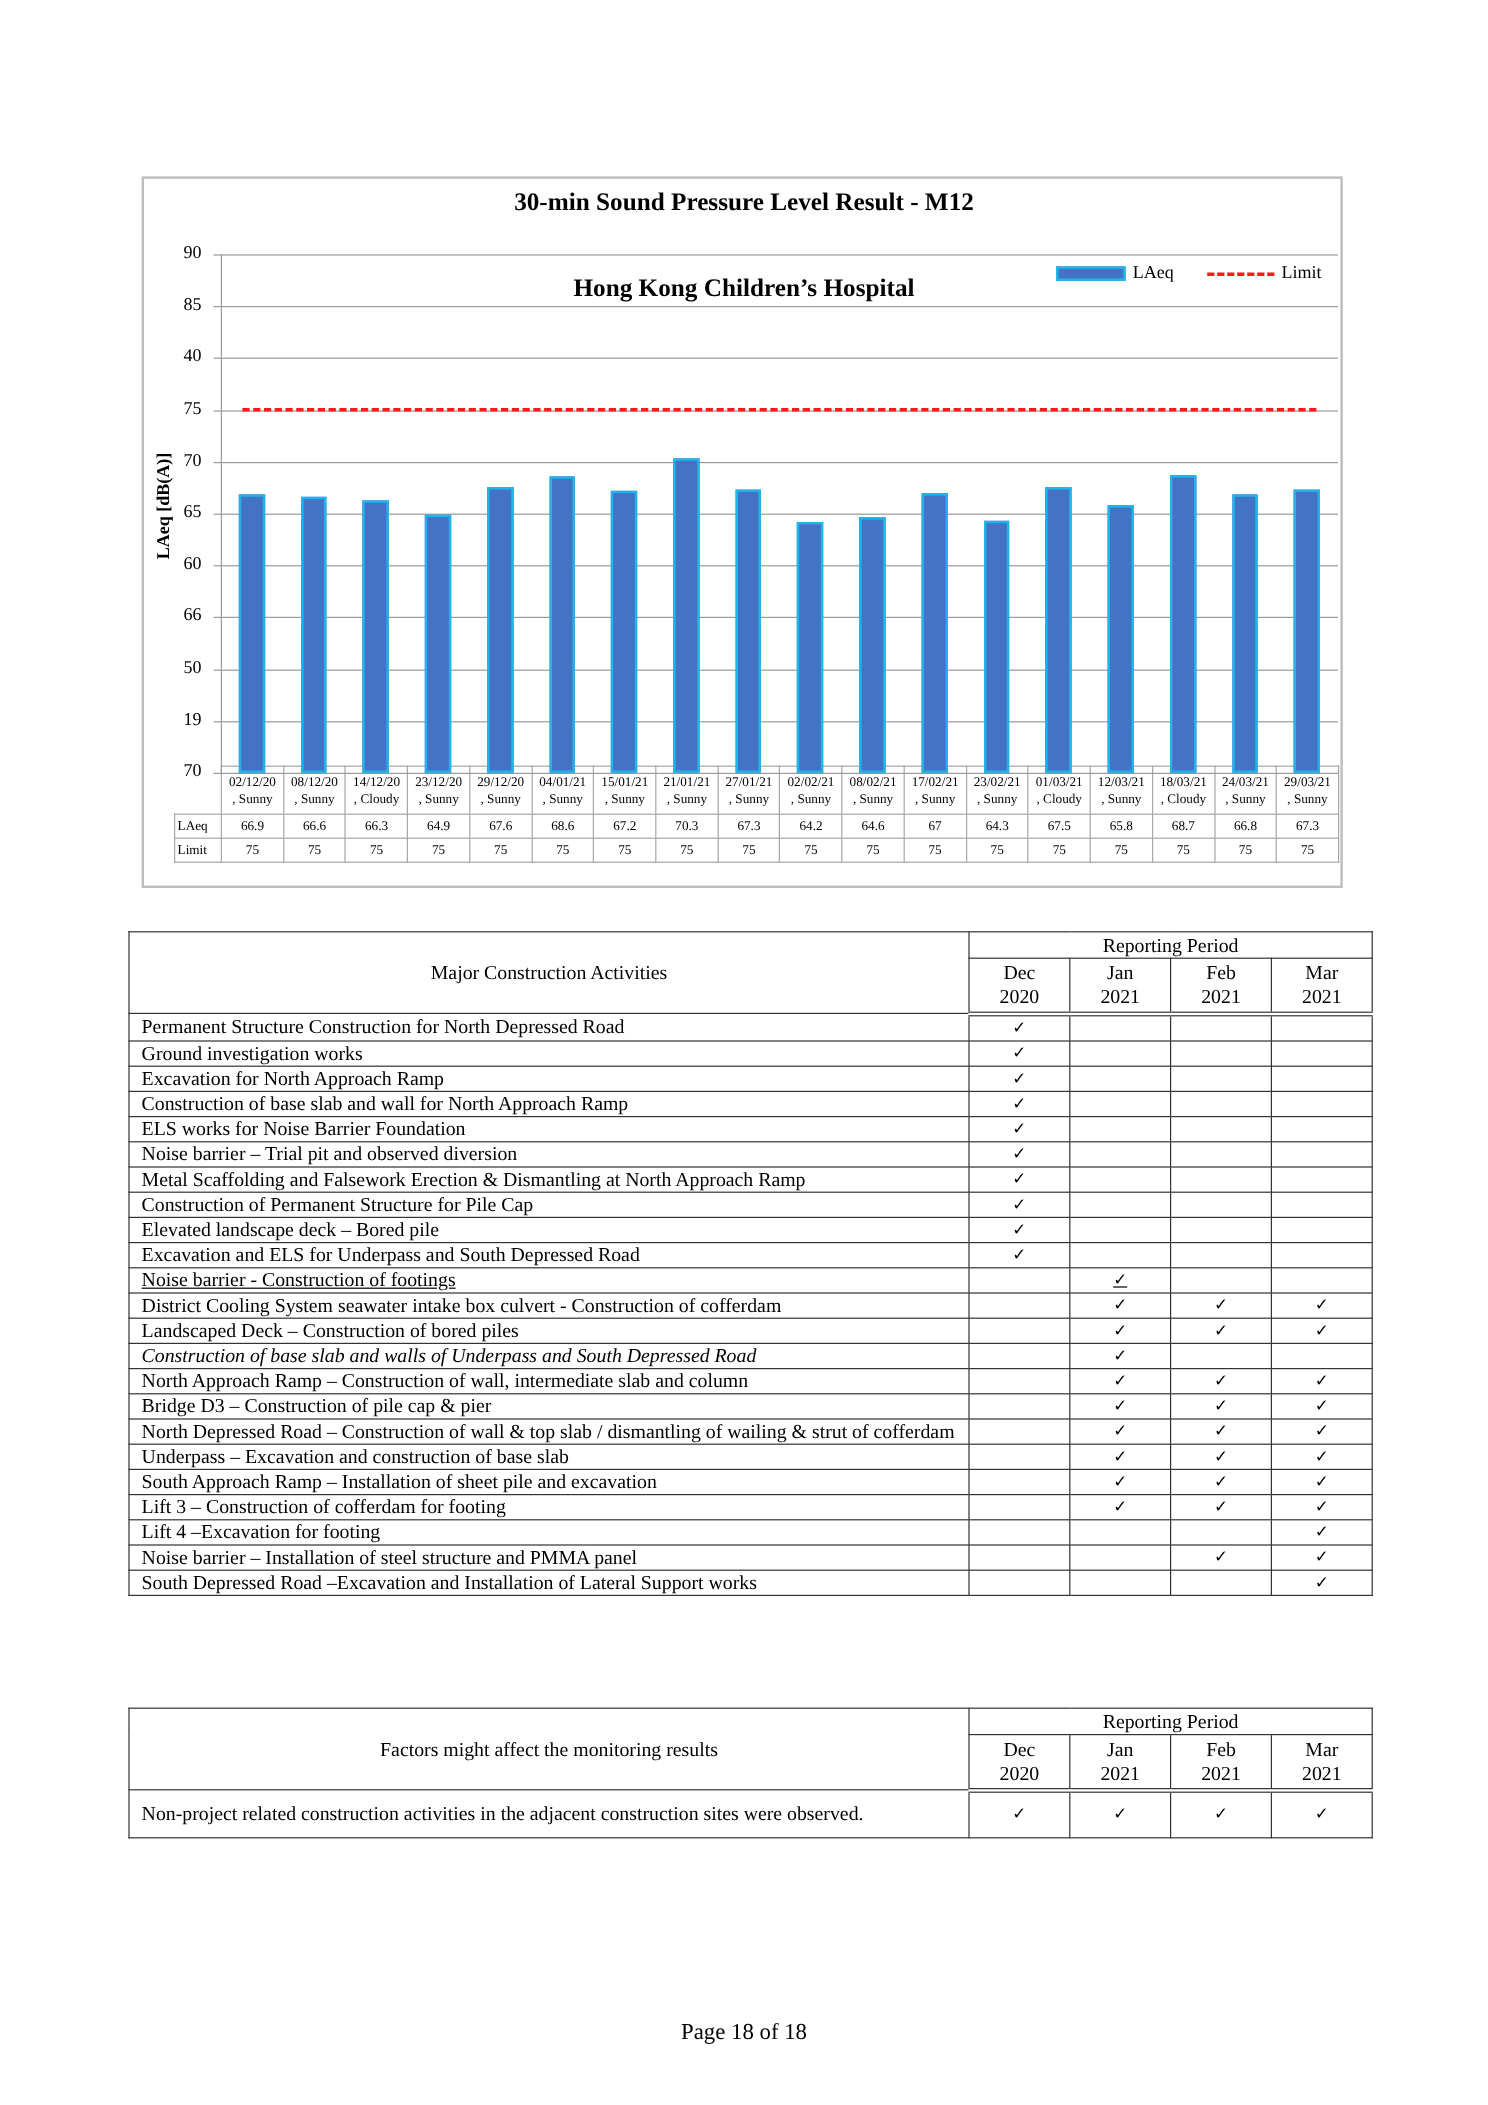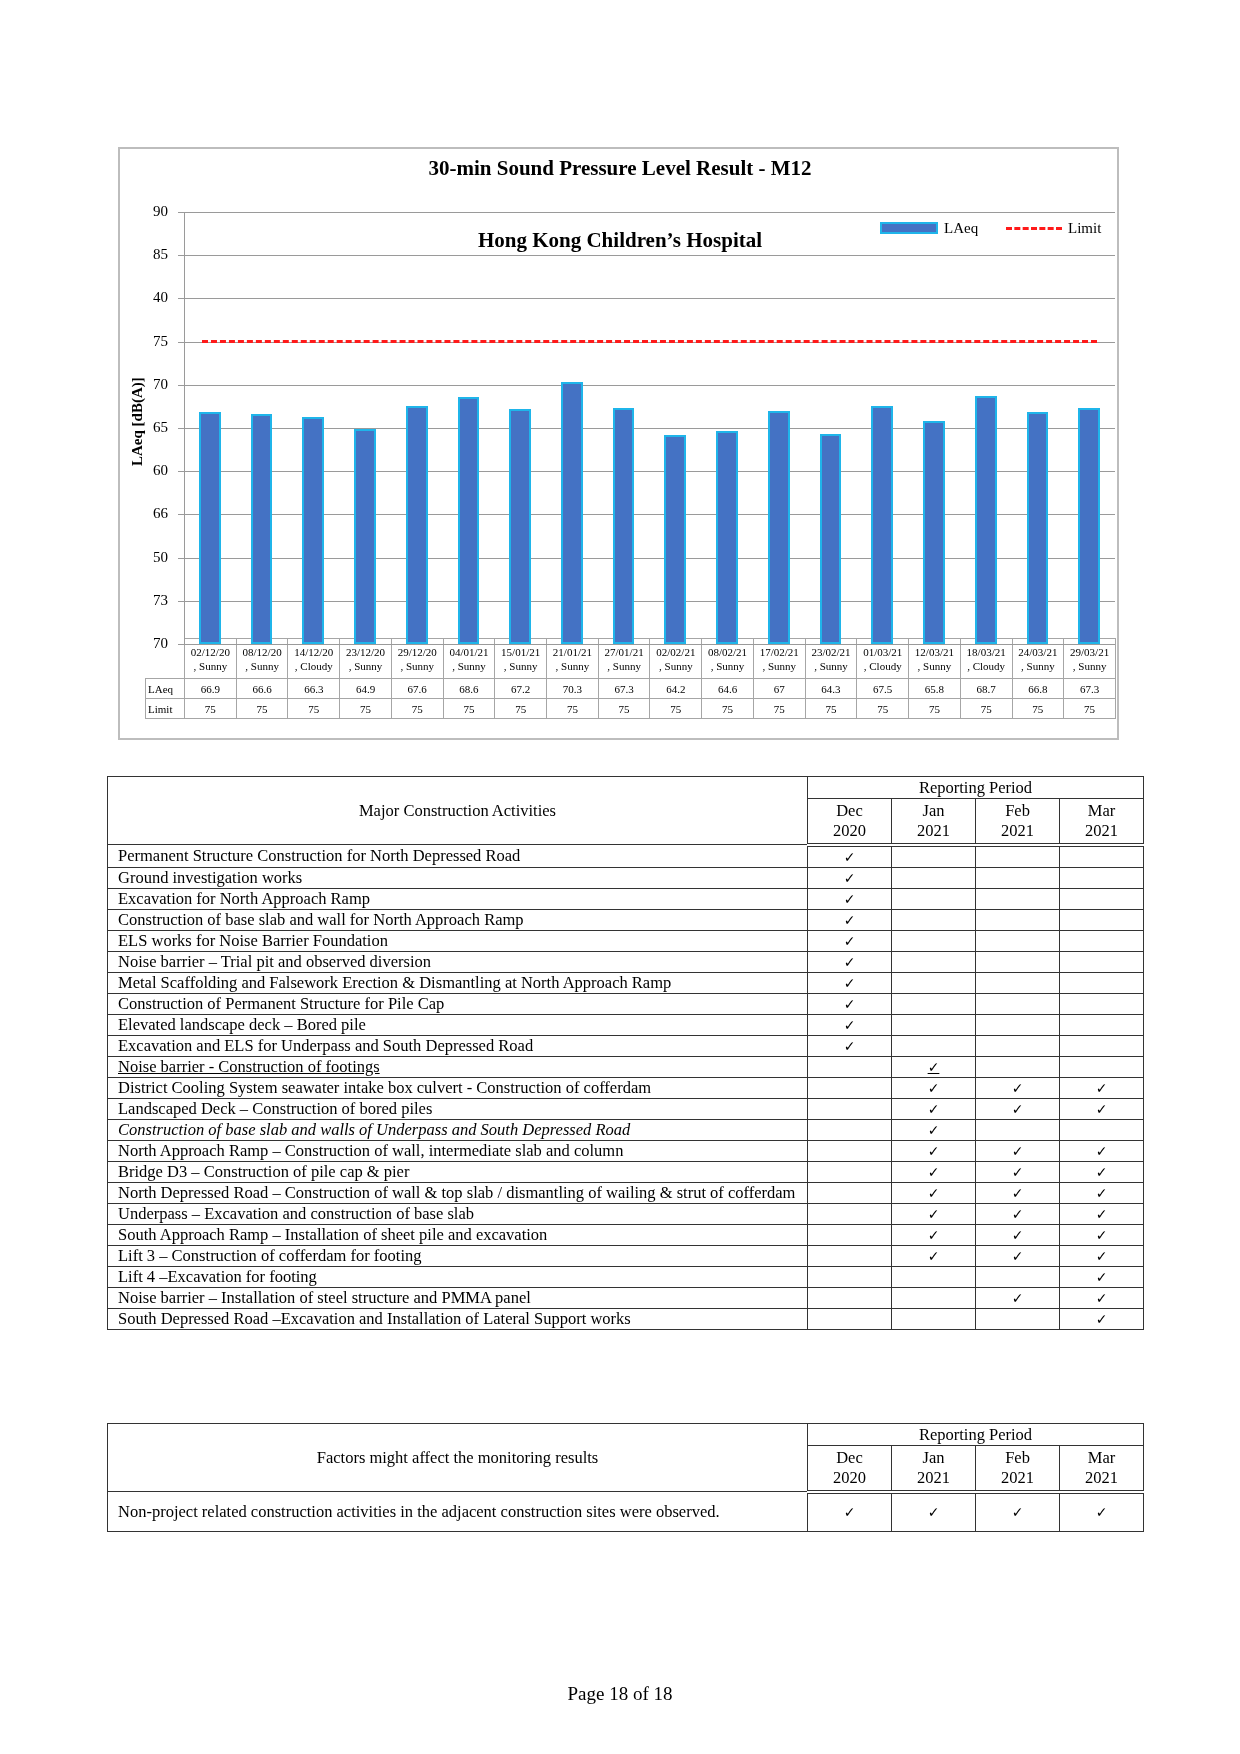--- a/index.html
+++ b/index.html
@@ -451,21 +451,21 @@
 <div class="ytick" style="left: 128px; top: 375.8px;">70</div>
 <div class="gridline" style="left: 178px; width: 937px; top: 428px;"></div>
 <div class="ytick" style="left: 128px; top: 419px;">65</div>
 <div class="gridline" style="left: 178px; width: 937px; top: 471.2px;"></div>
 <div class="ytick" style="left: 128px; top: 462.2px;">60</div>
 <div class="gridline" style="left: 178px; width: 937px; top: 514.4px;"></div>
 <div class="ytick" style="left: 128px; top: 505.4px;">66</div>
 <div class="gridline" style="left: 178px; width: 937px; top: 557.6px;"></div>
 <div class="ytick" style="left: 128px; top: 548.6px;">50</div>
 <div class="gridline" style="left: 178px; width: 937px; top: 600.8px;"></div>
-<div class="ytick" style="left: 128px; top: 591.8px;">73</div>
+<div class="ytick" style="left: 128px; top: 591.8px;">19</div>
 <div class="gridline" style="left: 178px; width: 937px; top: 644px;"></div>
 <div class="ytick" style="left: 128px; top: 635px;">70</div>
 <div class="abs" style="left: 184px; top: 212px; width: 0px; height: 432px; border-left: 1.5px solid rgb(154, 154, 154);"></div>
 <div class="bar" style="left: 198.999px; width: 21.7233px; top: 411.584px; height: 232.416px;"></div>
 <div class="bar" style="left: 250.722px; width: 21.7233px; top: 414.176px; height: 229.824px;"></div>
 <div class="bar" style="left: 302.444px; width: 21.7233px; top: 416.768px; height: 227.232px;"></div>
 <div class="bar" style="left: 354.166px; width: 21.7233px; top: 428.864px; height: 215.136px;"></div>
 <div class="bar" style="left: 405.888px; width: 21.7233px; top: 405.536px; height: 238.464px;"></div>
 <div class="bar" style="left: 457.611px; width: 21.7233px; top: 396.896px; height: 247.104px;"></div>
 <div class="bar" style="left: 509.333px; width: 21.7233px; top: 408.992px; height: 235.008px;"></div>

